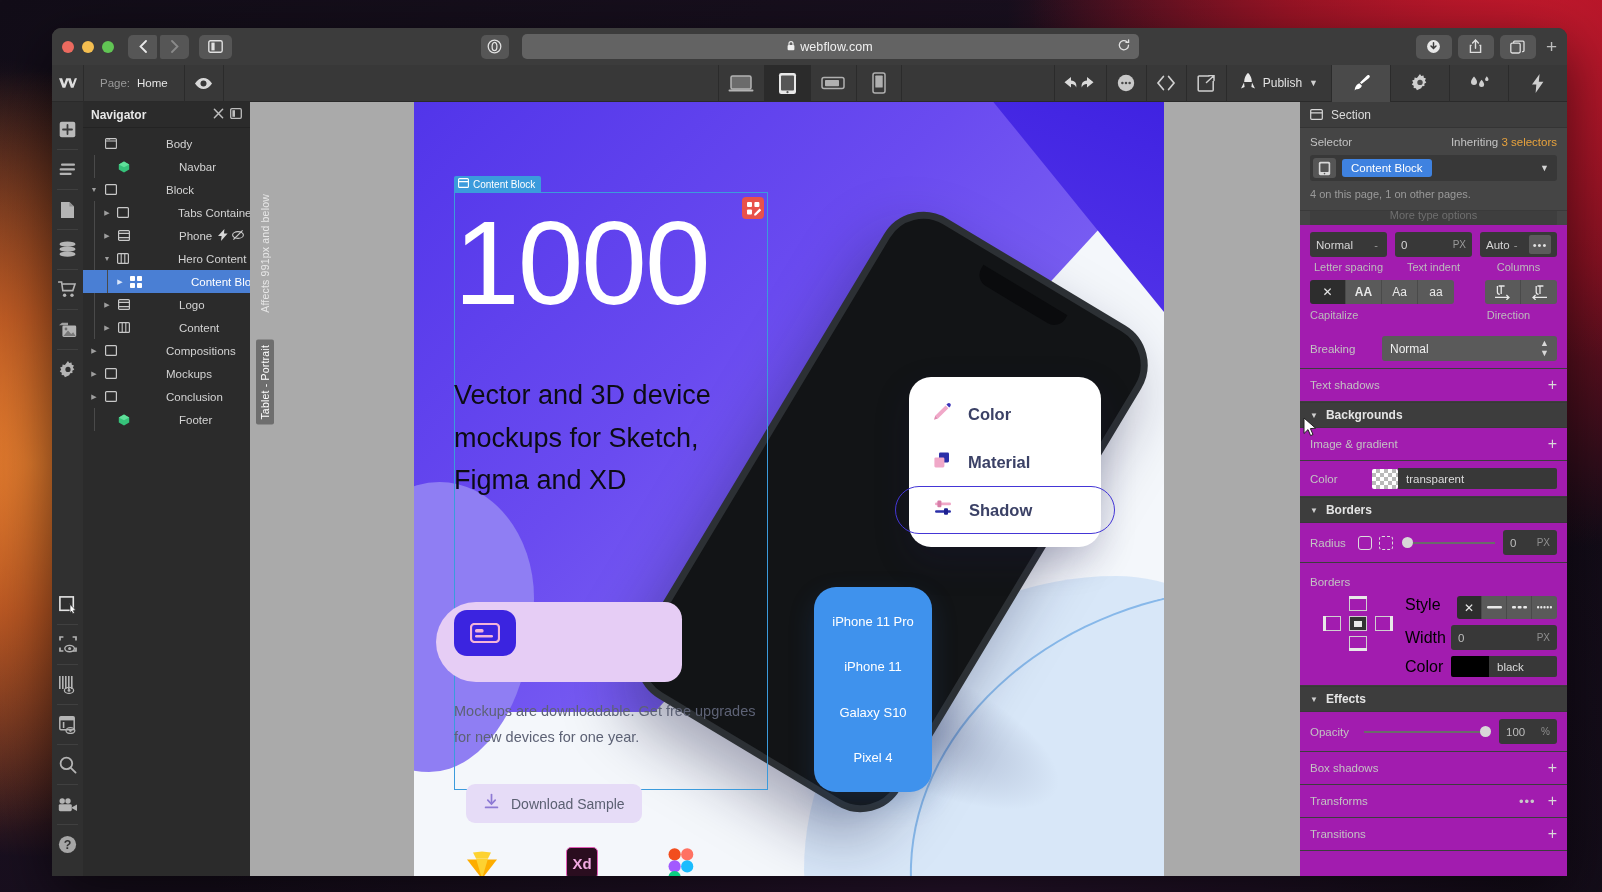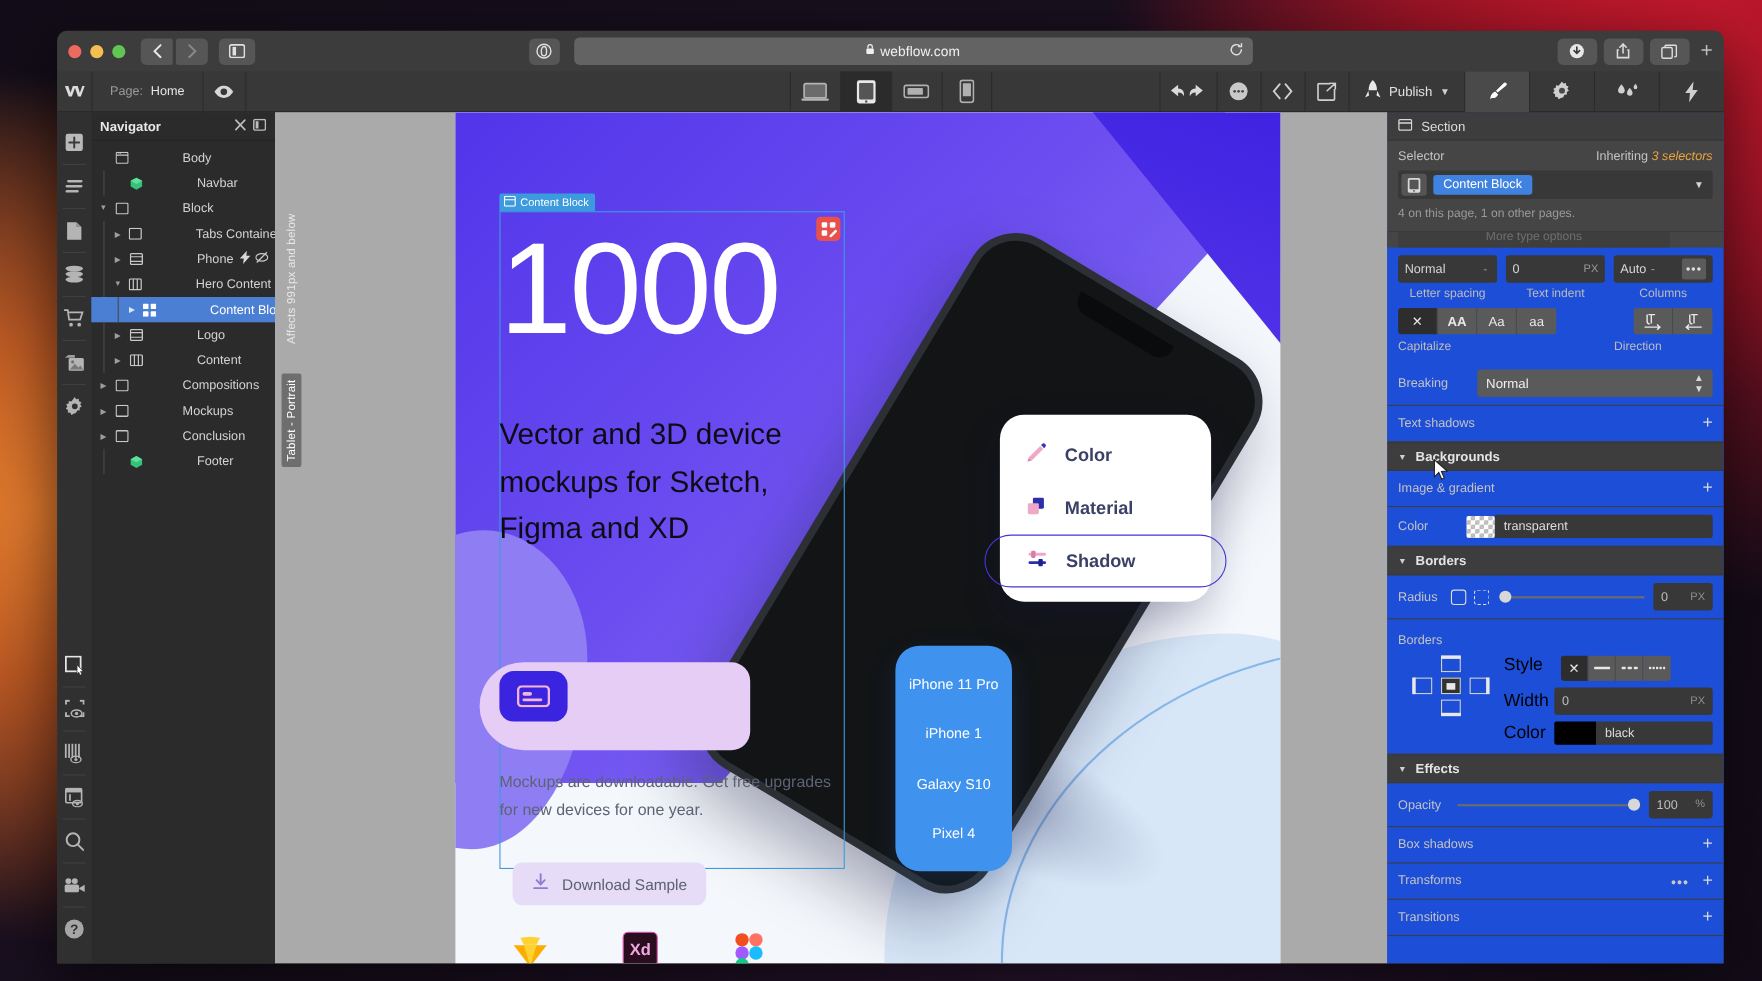--- a/index.html
+++ b/index.html
@@ -266,39 +266,39 @@
   .fm-row {
     height:48px; display:flex; align-items:center; gap:15px; padding-left:22px;
     position:relative;
   }
   .fm-row .fm-label { font-size:16.5px; font-weight:700; color:#3b4166; }
   .fm-row.active {
     border:1.5px solid #4436d6; border-radius:26px; margin:0 -14px; padding-left:36px;
   }
   
   #device-card {
-    position:absolute; left:400px; top:485px; width:106px; height:205px;
+    position:absolute; left:400px; top:485px; width:118px; height:205px;
     background:#3f92ed; border-radius:22px;
     display:flex; flex-direction:column; align-items:center; justify-content:space-around;
     padding:12px 0; box-shadow:0 10px 26px rgba(40,90,160,.22);
   }
   #device-card .dev { color:#fff; font-size:13px; }
 
   
-  #right { width: 306px; background:#1d4ed8; display:flex; flex-direction:column; }
+  #right { width: 267px; background:#a21caf; display:flex; flex-direction:column; }
   #rp-head {
     height:26px; display:flex; align-items:center; gap:8px; padding:0 10px;
     background:#3d3d3d; border-bottom:1px solid #343434;
   }
   #rp-head .t { color:#dcdcdc; font-size:12px; }
   #sel-block { background:#454545; padding:8px 10px 10px; border-bottom:1px solid #3a3a3a; }
   .sel-row { display:flex; align-items:center; justify-content:space-between; margin-bottom:7px; }
   .sel-row .k { color:#c3c3c3; font-size:11.5px; }
   .sel-row .v { color:#c3c3c3; font-size:11.5px; }
-  .sel-row .v b { color:#e8a33d; font-weight:400;font-style:italic; }
+  .sel-row .v b { color:#e8a33d; font-weight:400; }
   #sel-input {
     height:26px; background:#383838; border-radius:3px; display:flex; align-items:center;
     gap:6px; padding:0 8px 0 3px;
   }
   #sel-device {
     width:23px; height:20px; background:#555; border-radius:3px;
     display:flex; align-items:center; justify-content:center;
   }
   #sel-chip {
     background:#3f82e0; color:#fff; font-size:11.5px; padding:3px 9px; border-radius:3px;
@@ -944,21 +944,21 @@
                   <rect x="3" y="13.2" width="16" height="2.6" rx="1.3" fill="#2b2fa8"></rect>
                   <rect x="12" y="11.2" width="4" height="6.6" rx="1" fill="#1d2090"></rect>
                 </svg>
             </span>
             <span class="fm-label">Shadow</span>
           </div>
         </div>
 
         <div id="device-card">
             <div class="dev">iPhone 11 Pro</div>
-            <div class="dev">iPhone 1</div>
+            <div class="dev">iPhone 11</div>
             <div class="dev">Galaxy S10</div>
             <div class="dev">Pixel 4</div>
           </div>
 
         <div id="content-block">
           <div id="cb-tag">
             <span>
               <svg width="11" height="10" viewBox="0 0 11 10">
                   <rect x="0.6" y="0.6" width="9.8" height="8.8" rx="1" stroke="#fff" stroke-width="1.1" fill="none"></rect>
                   <path d="M0.6 3.6h9.8" stroke="#fff" stroke-width="1.1"></path>

